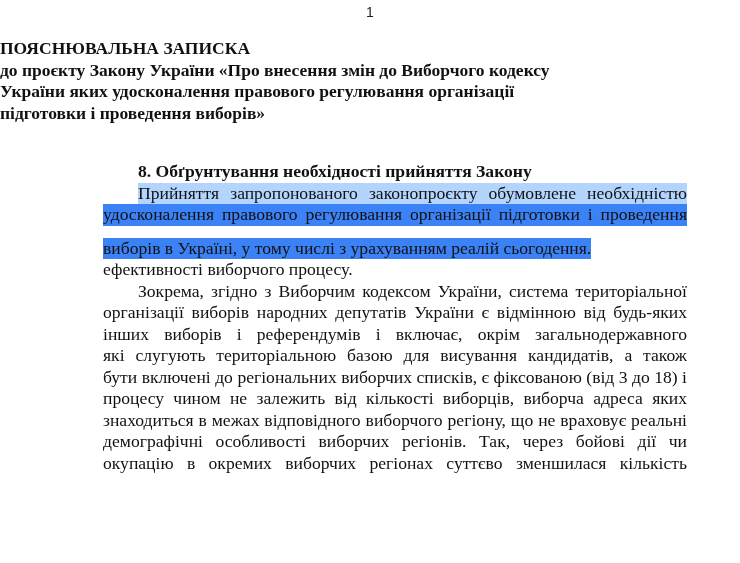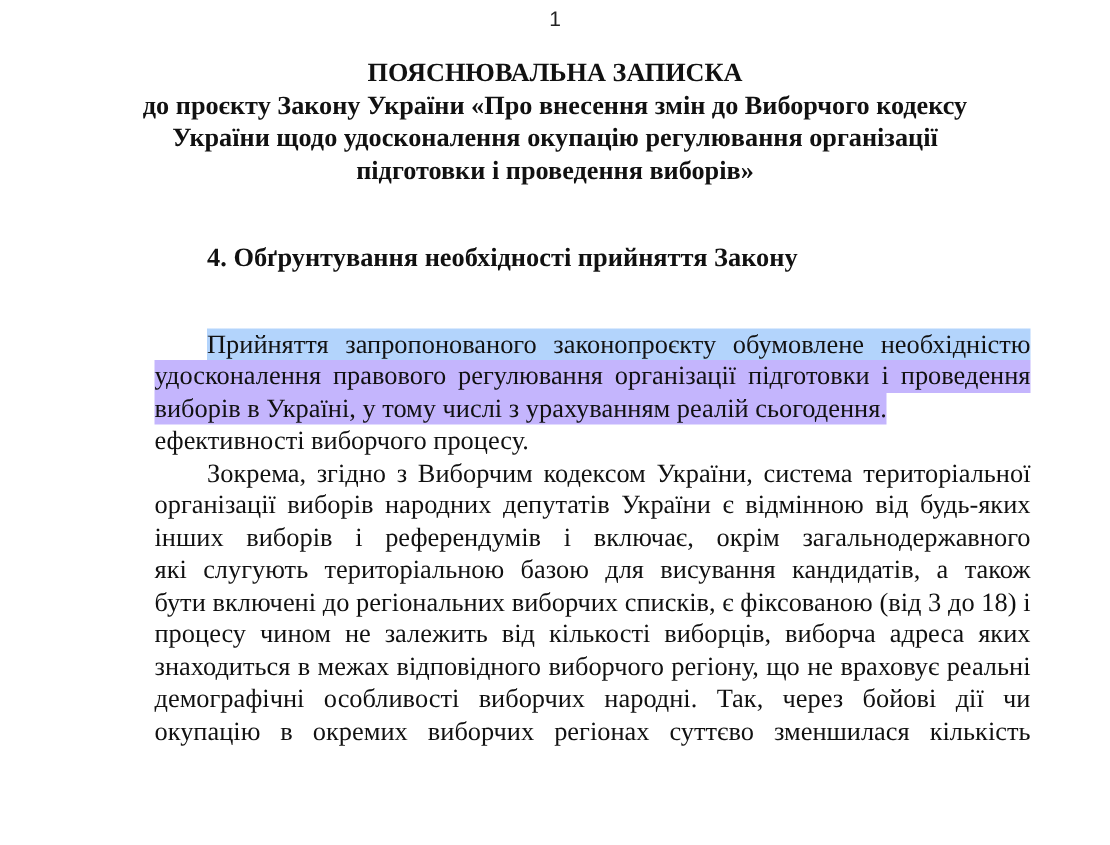--- a/index.html
+++ b/index.html
@@ -1,46 +1,46 @@
 <!DOCTYPE html>
 <html><head>
 <meta charset="utf-8">
 <style>
   html, body { margin: 0; padding: 0; background: #ffffff; }
   body { width: 740px; height: 563px; overflow: hidden; position: relative;
          font-family: "Liberation Serif", "DejaVu Serif", serif; color: #111; }
   .page-number { position: absolute; top: 4px; left: 0; width: 740px; text-align: center;
                  font-size: 14px; font-family: "Liberation Sans", "DejaVu Sans", sans-serif; color: #222; }
-  .title-block { position: absolute; top: 38px; left: 0; width: 740px; text-align: center;
+  .title-block { position: absolute; top: 38px; left: 0; width: 740px; text-align: left;
                  font-weight: bold; font-size: 17.5px; line-height: 21.5px; }
   .title-block div { white-space: nowrap; }
   .content { position: absolute; top: 161px; left: 103px; width: 584px;
              font-size: 17.6px; line-height: 21.5px; }
   .heading { font-weight: bold; padding-left: 35px; white-space: nowrap; }
   .line { display: block; text-align: justify; text-align-last: justify; white-space: nowrap; }
   .line.first { padding-left: 35px; }
   .line.last { text-align-last: left; }
-  .hl-line { background: #c4b5fd; }
-  .hl-line.first { background: linear-gradient(to right, transparent 35px, #b3d4fc 35px); margin-top: 36px; }
-  .hl-line.last { display: inline-block; }
+  .hl-line { background: #3b82f6; }
+  .hl-line.first { background: linear-gradient(to right, transparent 35px, #b3d4fc 35px); }
+  .hl-line.last { display: inline-block; margin-top: 12px; }
 </style>
 </head>
 <body>
 
 <div class="page-number">1</div>
 
 <div class="title-block">
   <div>ПОЯСНЮВАЛЬНА ЗАПИСКА</div>
   <div>до проєкту Закону України «Про внесення змін до Виборчого кодексу</div>
-  <div>України щодо удосконалення окупацію регулювання організації</div>
+  <div>України яких удосконалення правового регулювання організації</div>
   <div>підготовки і проведення виборів»</div>
 </div>
 
 <div class="content">
-  <div class="heading">4. Обґрунтування необхідності прийняття Закону</div>
+  <div class="heading">8. Обґрунтування необхідності прийняття Закону</div>
 
   <div class="para-block">
     <span class="line first hl-line">Прийняття запропонованого законопроєкту обумовлене необхідністю</span>
     <span class="line hl-line">удосконалення правового регулювання організації підготовки і проведення</span>
     <span class="line last hl-line">виборів в Україні, у тому числі з урахуванням реалій сьогодення.</span>
   </div>
 
   <div class="para-block">
     <span class="line last">ефективності виборчого процесу.</span>
   </div>
@@ -49,17 +49,17 @@
     <span class="line first">Зокрема, згідно з Виборчим кодексом України, система територіальної</span>
     <span class="line">організації виборів народних депутатів України є відмінною від будь-яких</span>
     <span class="line">інших виборів і референдумів і включає, окрім загальнодержавного</span>
     <span class="line">які слугують територіальною базою для висування кандидатів, а також</span>
   </div>
 
   <div class="para-block">
     <span class="line">бути включені до регіональних виборчих списків, є фіксованою (від 3 до 18) і</span>
     <span class="line">процесу чином не залежить від кількості виборців, виборча адреса яких</span>
     <span class="line">знаходиться в межах відповідного виборчого регіону, що не враховує реальні</span>
-    <span class="line">демографічні особливості виборчих народні. Так, через бойові дії чи</span>
+    <span class="line">демографічні особливості виборчих регіонів. Так, через бойові дії чи</span>
     <span class="line">окупацію в окремих виборчих регіонах суттєво зменшилася кількість</span>
 
   </div>
 </div>
 
 </body></html>

